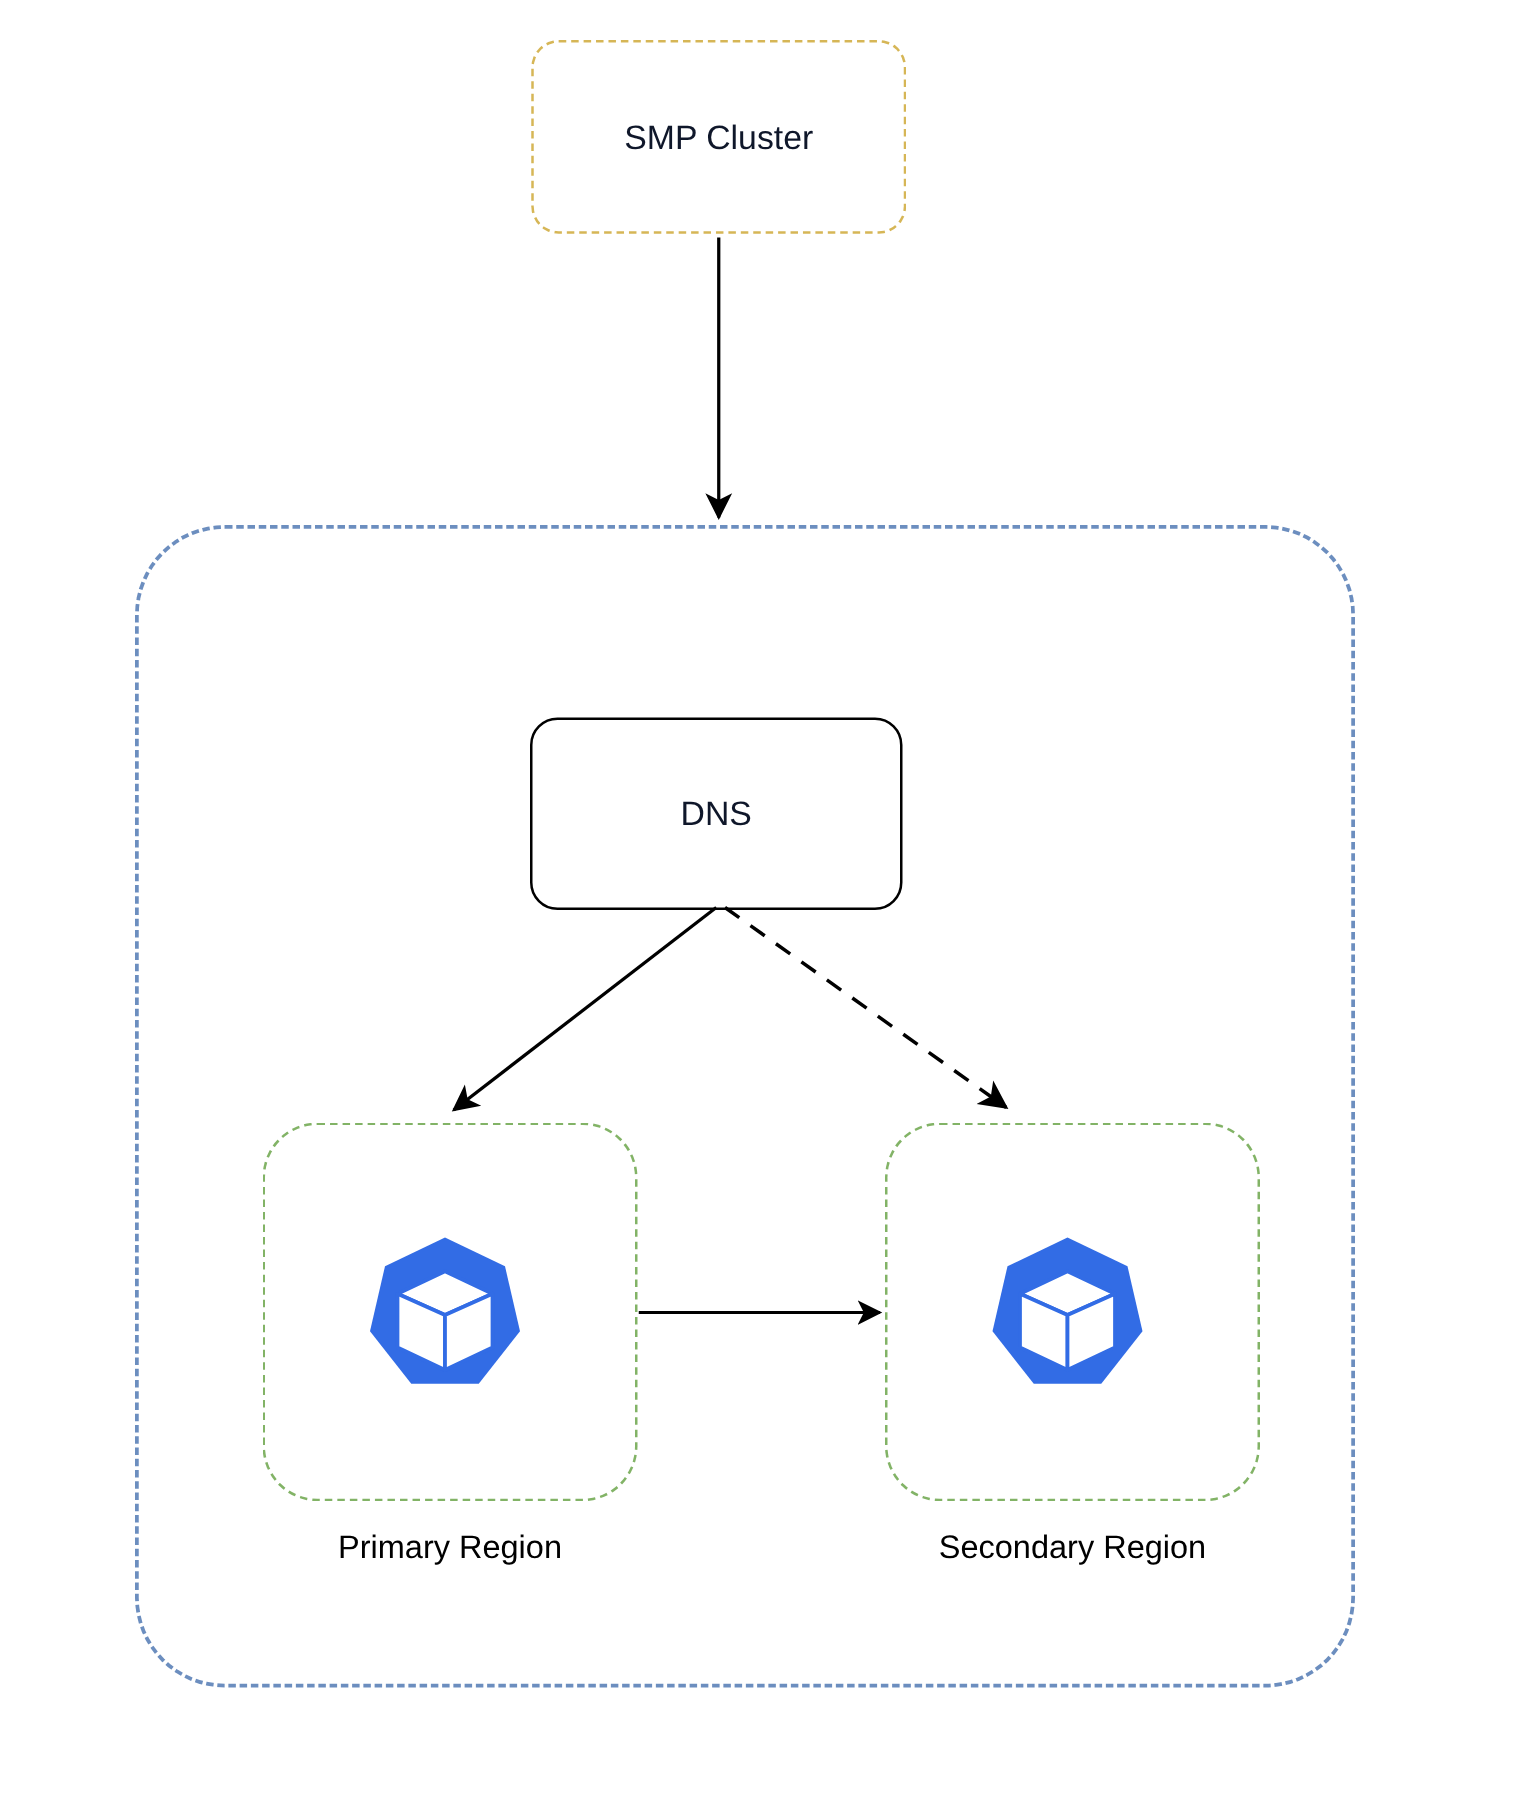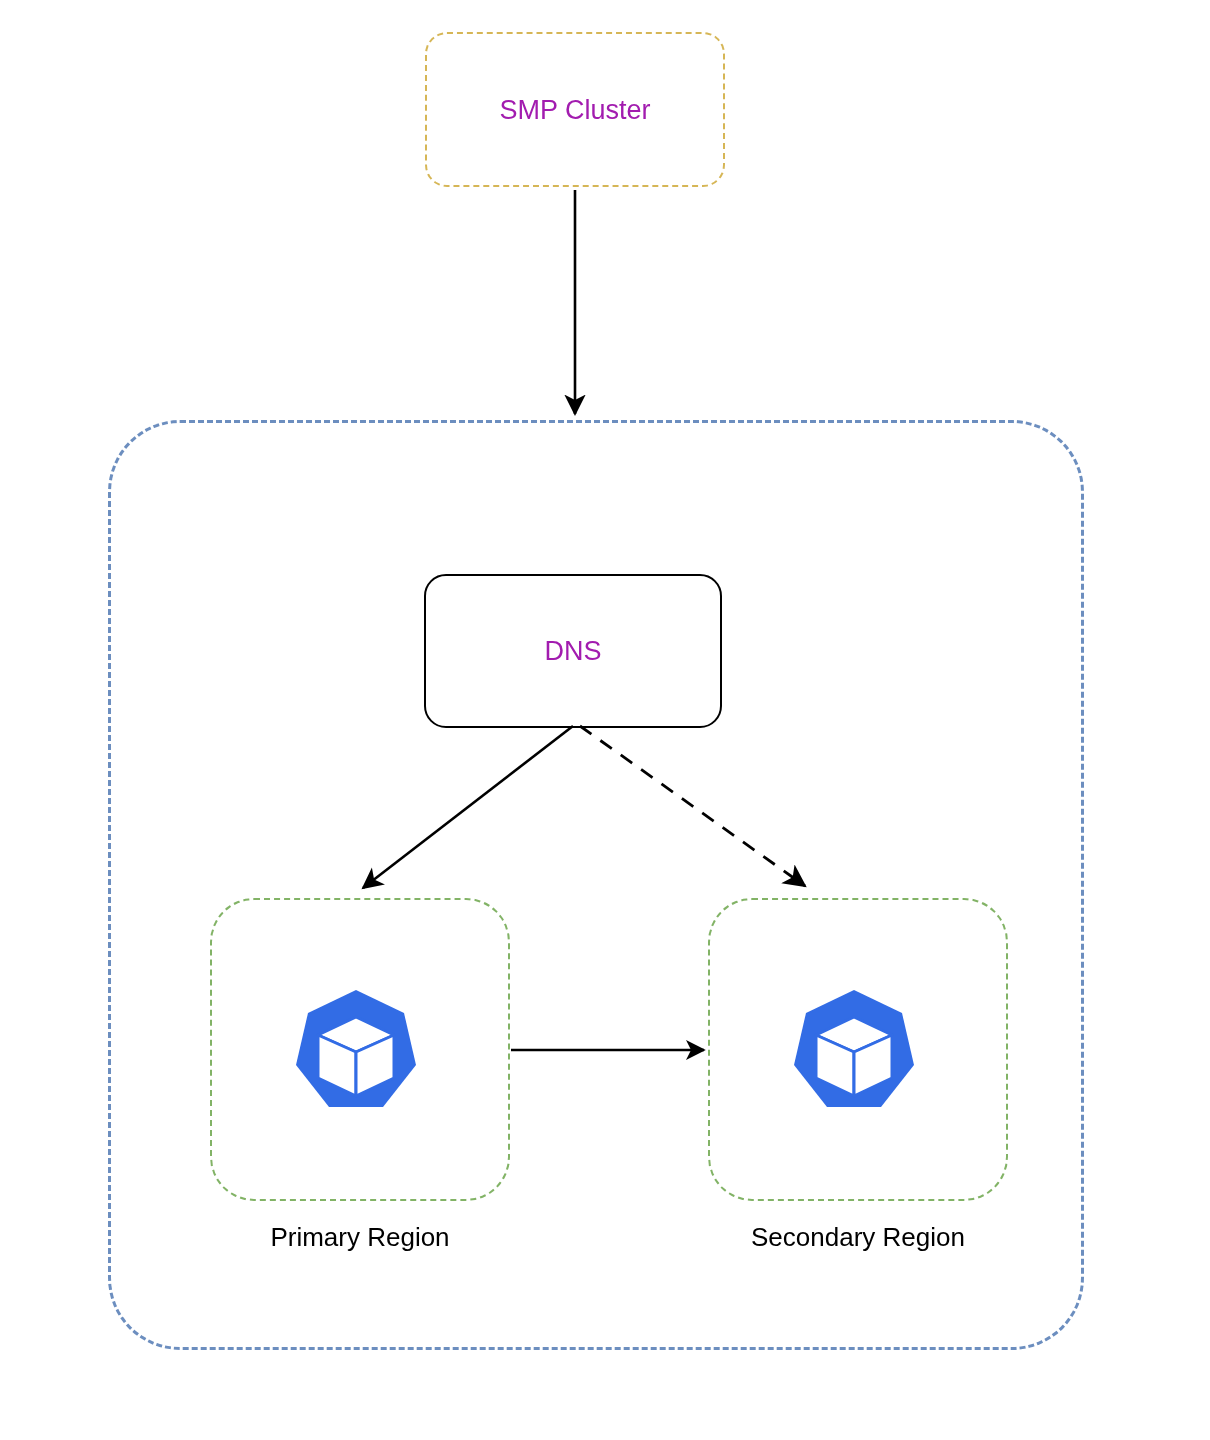--- a/index.html
+++ b/index.html
@@ -61,21 +61,21 @@
   .box-region-secondary {
     left: 708px;
     top: 898px;
   }
   
   .box-label {
     position: absolute;
     left: 0;
     right: 0;
     text-align: center;
-    color: #a21caf;
+    color: #0f172a;
     font-size: 27px;
     line-height: 1.2;
     white-space: nowrap;
   }
   .box-smp .box-label { top: 50%; transform: translateY(-50%); }
   .box-dns  .box-label { top: 50%; transform: translateY(-50%); text-align: center; }
   .region-caption {
     position: absolute;
     text-align: center;
     color: #000000;

